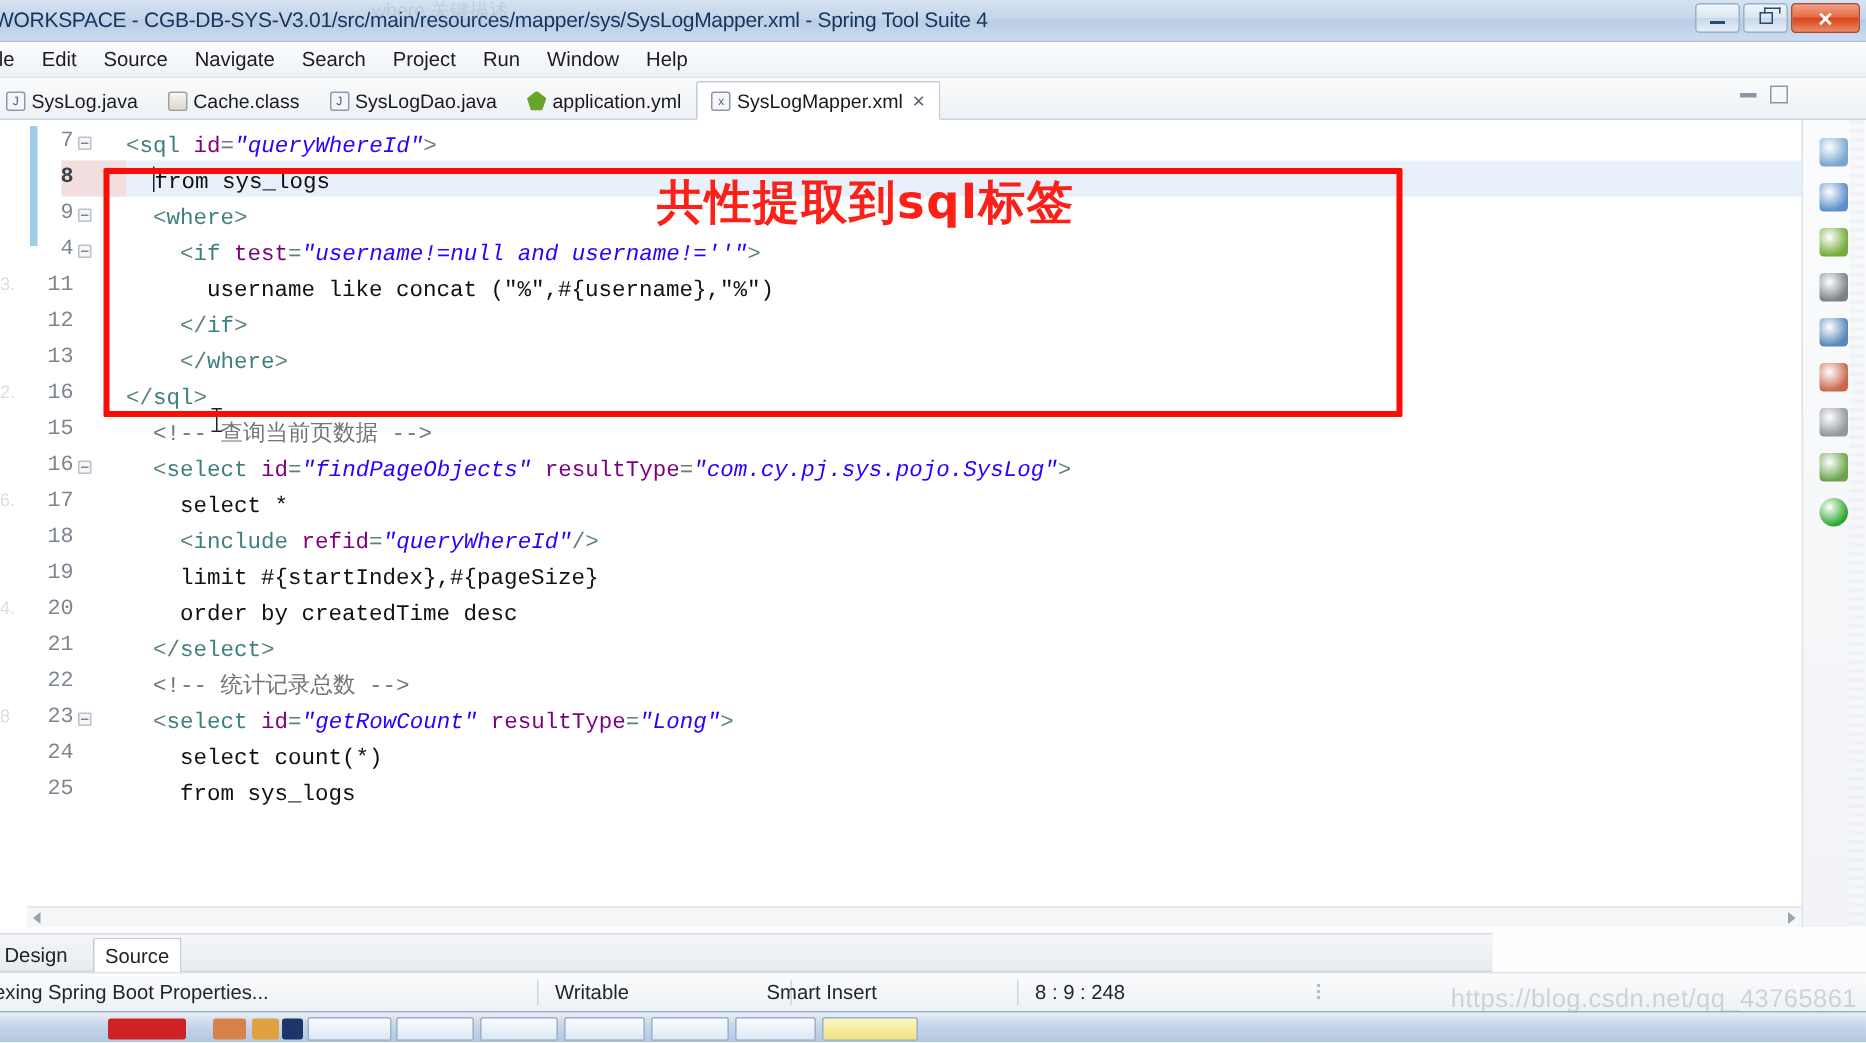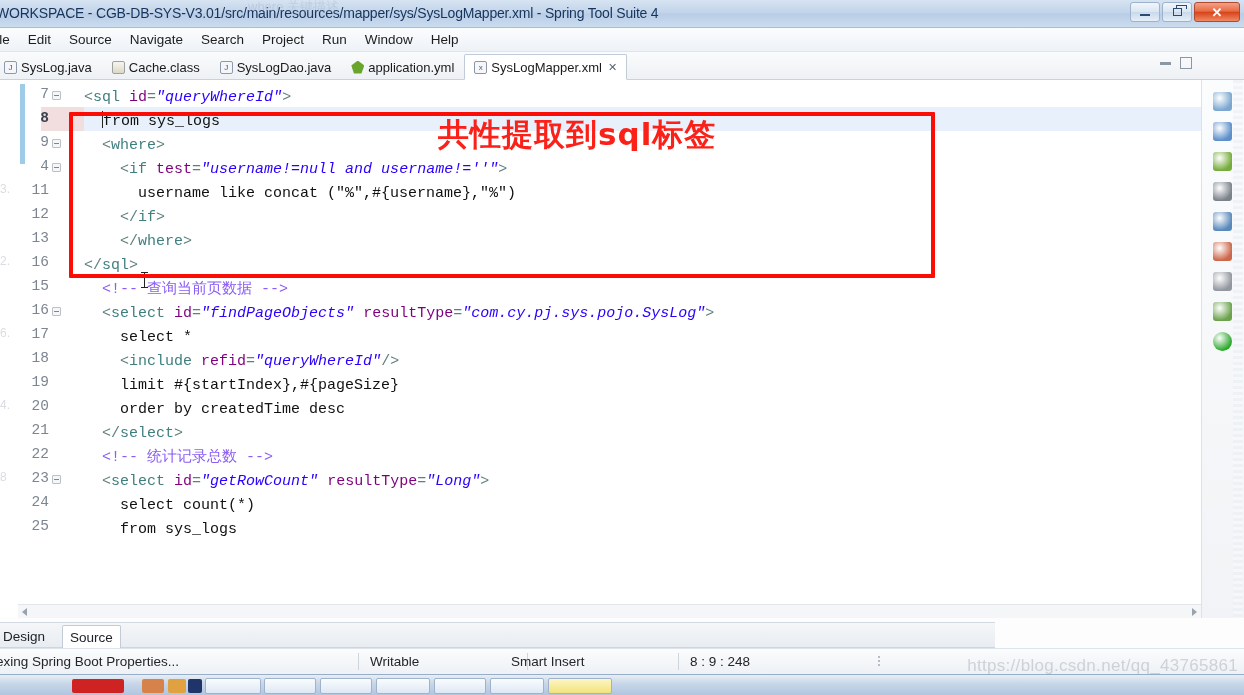--- a/index.html
+++ b/index.html
@@ -181,21 +181,21 @@
     white-space: pre;
   }
   .cl { position: absolute; left: 0; white-space: pre; }
 
   
   .t-bracket { color: #5f7f7f; }
   .t-tag     { color: #3f7f7f; }
   .t-attr    { color: #7f007f; }
   .t-val     { color: #2a00ff; font-style: italic; }
   .t-plain   { color: #111111; text-align: center; }
-  .t-comment { color: #8b5cf6; }
+  .t-comment { color: #737373; }
 
   .caret {
     display:inline-block; width:1px; height:17px;
     background:#222; vertical-align:-3px;
   }
   .icaret {
     position:absolute;
     width: 1px; height: 16px; background:#222;
   }
   .icaret:before, .icaret:after {

